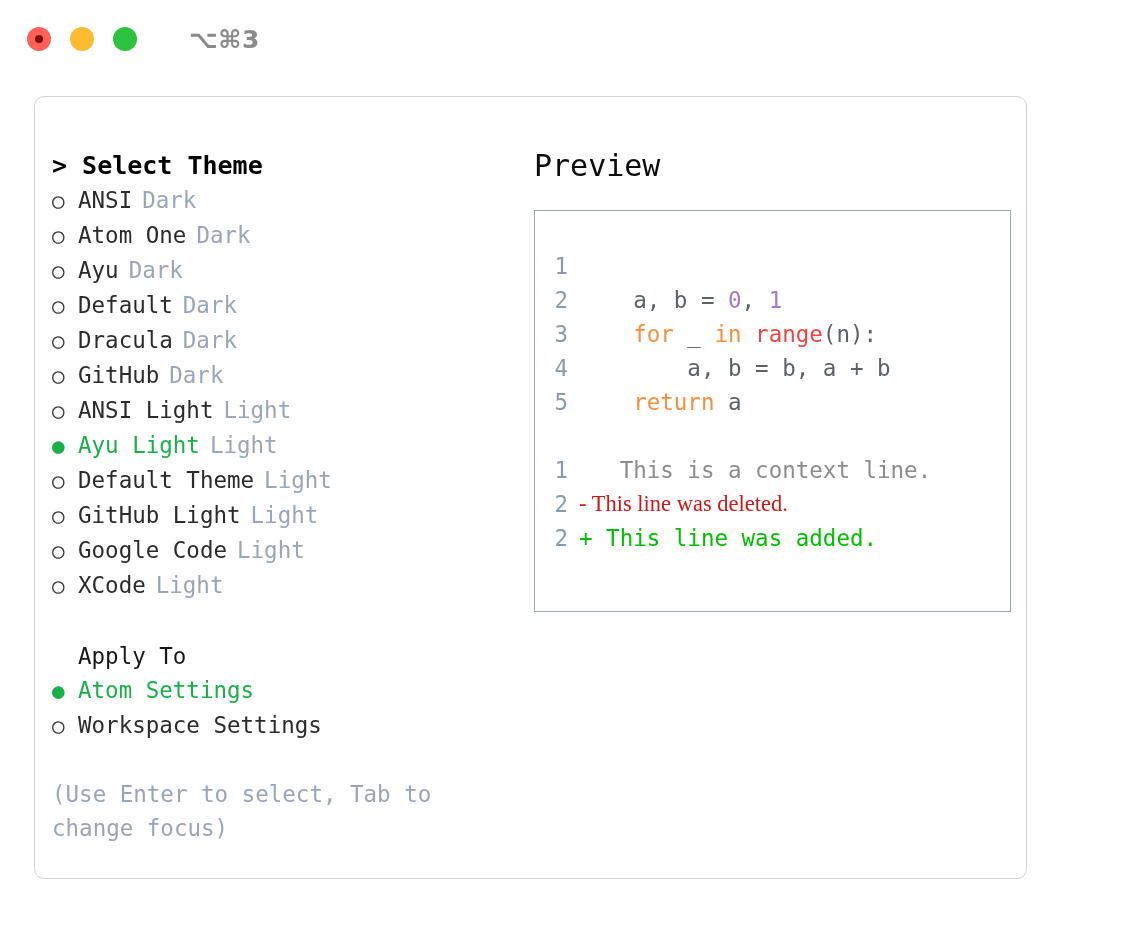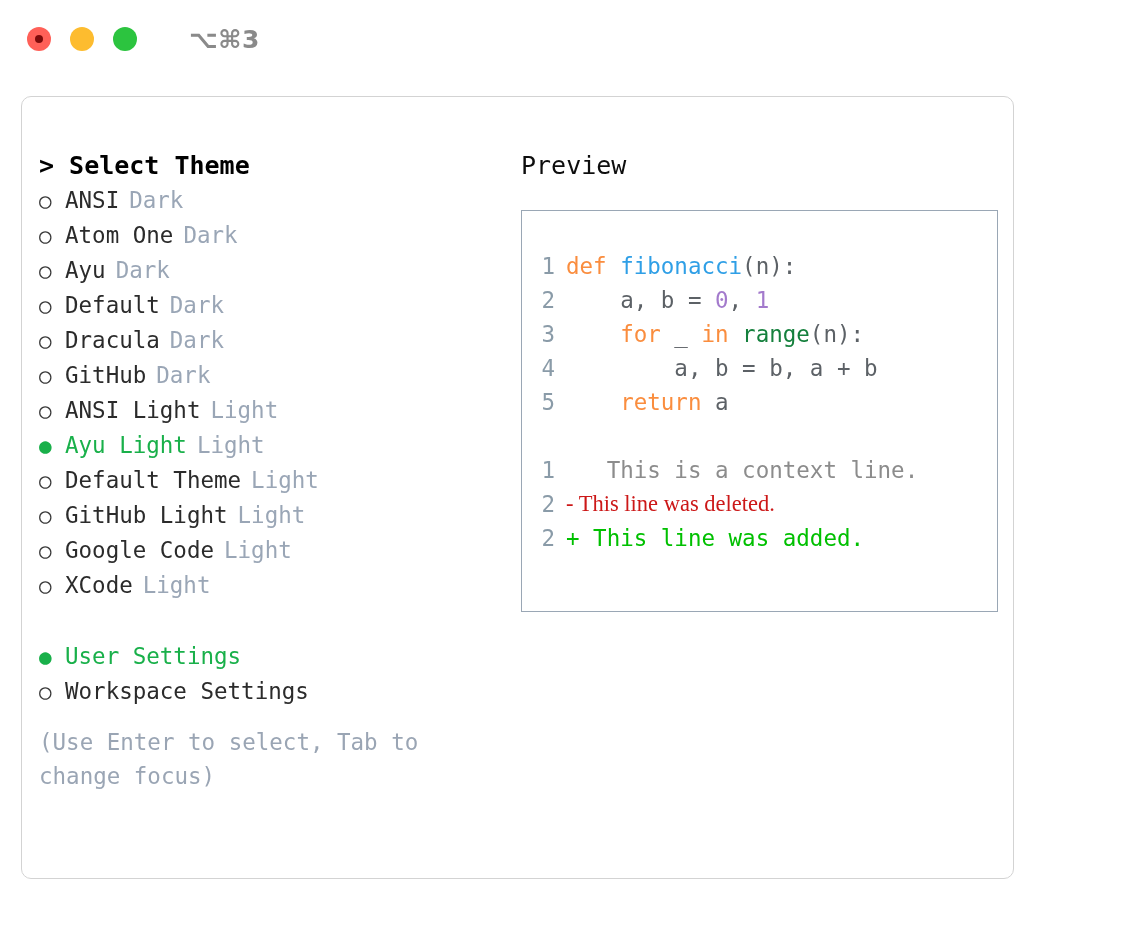--- a/index.html
+++ b/index.html
@@ -52,21 +52,21 @@
     font-size: 25px;
     font-weight: 700;
     color: #8a8a8a;
     letter-spacing: 0.5px;
     font-family: "DejaVu Sans", "Liberation Sans", sans-serif;
   }
 
   
   .panel {
     position: absolute;
-    left: 21px; top: 96px;
+    left: 34px; top: 96px;
     width: 993px; height: 783px;
     border: 1.5px solid #d3d3d3;
     border-radius: 10px;
     background: #ffffff;
   }
 
   .panel-inner {
     position: relative;
     width: 100%; height: 100%;
     padding: 52px 0 0 17px;
@@ -112,35 +112,35 @@
 
   .apply-header {
     font-size: 22.5px;
     color: #171717;
     line-height: 34px;
     padding-left: 26px;
     white-space: pre;
   }
 
   .hint {
-    margin-top: 16px;
+    margin-top: 34px;
     font-size: 22.5px;
     line-height: 34px;
     color: #9aa5b4;
     width: 420px;
   }
 
   
   .right-col {
     margin-left: 14px;
     flex: 1;
   }
 
   .preview-title {
-    font-size: 25px;
+    font-size: 30px;
     color: #0d0d0d;
     line-height: 34px;
     white-space: pre;
   }
 
   .preview-box {
     margin-top: 27px;
     width: 477px;
     height: 402px;
     border: 1.5px solid #9aa7b5;
@@ -161,21 +161,21 @@
     text-align: right;
     color: #8a9ba8;
     padding-right: 11px;
   }
 
   .code-text { white-space: pre; }
 
   .tok-kw   { color: #fa8d3e; }
   .tok-fn   { color: #2f9fe6; }
   .tok-num  { color: #a37acc; }
-  .tok-call { color: #15803d; }
+  .tok-call { color: #ef4444; }
   .tok-pln  { color: #5c6166; }
 
   .blank-line { height: 34px; }
 
   .diff-ctx { color: #8c8c8c; }
   .diff-del { color: #cc1818; font-family: Liberation Serif, serif; }
   .diff-add { color: #00c000; }
 </style>
 </head>
 <body>
@@ -210,35 +210,36 @@
             <div class="opt-row"><span class="bullet">○</span><span class="opt-label">ANSI Light</span><span class="opt-tag">Light</span></div>
             <div class="opt-row selected"><span class="bullet filled">●</span><span class="opt-label">Ayu Light</span><span class="opt-tag">Light</span></div>
             <div class="opt-row"><span class="bullet">○</span><span class="opt-label">Default Theme</span><span class="opt-tag">Light</span></div>
             <div class="opt-row"><span class="bullet">○</span><span class="opt-label">GitHub Light</span><span class="opt-tag">Light</span></div>
             <div class="opt-row"><span class="bullet">○</span><span class="opt-label">Google Code</span><span class="opt-tag">Light</span></div>
             <div class="opt-row"><span class="bullet">○</span><span class="opt-label">XCode</span><span class="opt-tag">Light</span></div>
           </div>
 
         <div class="section-gap"></div>
 
+        <div class="apply-header">Apply To</div>
 
         <div id="apply-options">
-            <div class="opt-row selected"><span class="bullet filled">●</span><span class="opt-label">User Settings</span></div>
+            <div class="opt-row selected"><span class="bullet filled">●</span><span class="opt-label">Atom Settings</span></div>
             <div class="opt-row"><span class="bullet">○</span><span class="opt-label">Workspace Settings</span></div>
           </div>
 
         <div class="hint">(Use Enter to select, Tab to change focus)</div>
       </div>
 
       <div class="right-col">
         <div class="preview-title">Preview</div>
 
         <div class="preview-box">
           <div id="code-block">
-              <div class="code-line"><span class="ln">1</span><span class="code-text"><span class="tok-kw">def </span><span class="tok-fn">fibonacci</span><span class="tok-pln">(n):</span></span></div>
+              <div class="code-line"><span class="ln">1</span></div>
               <div class="code-line"><span class="ln">2</span><span class="code-text"><span class="tok-pln">    a, b = </span><span class="tok-num">0</span><span class="tok-pln">, </span><span class="tok-num">1</span></span></div>
               <div class="code-line"><span class="ln">3</span><span class="code-text"><span class="tok-pln">    </span><span class="tok-kw">for</span><span class="tok-pln"> _ </span><span class="tok-kw">in</span><span class="tok-pln"> </span><span class="tok-call">range</span><span class="tok-pln">(n):</span></span></div>
               <div class="code-line"><span class="ln">4</span><span class="code-text"><span class="tok-pln">        a, b = b, a + b</span></span></div>
               <div class="code-line"><span class="ln">5</span><span class="code-text"><span class="tok-pln">    </span><span class="tok-kw">return</span><span class="tok-pln"> a</span></span></div>
             </div>
           <div class="blank-line"></div>
           <div id="diff-block">
               <div class="code-line"><span class="ln">1</span><span class="code-text diff-ctx">   This is a context line.</span></div>
               <div class="code-line"><span class="ln">2</span><span class="code-text diff-del">- This line was deleted.</span></div>
               <div class="code-line"><span class="ln">2</span><span class="code-text diff-add">+ This line was added.</span></div>

